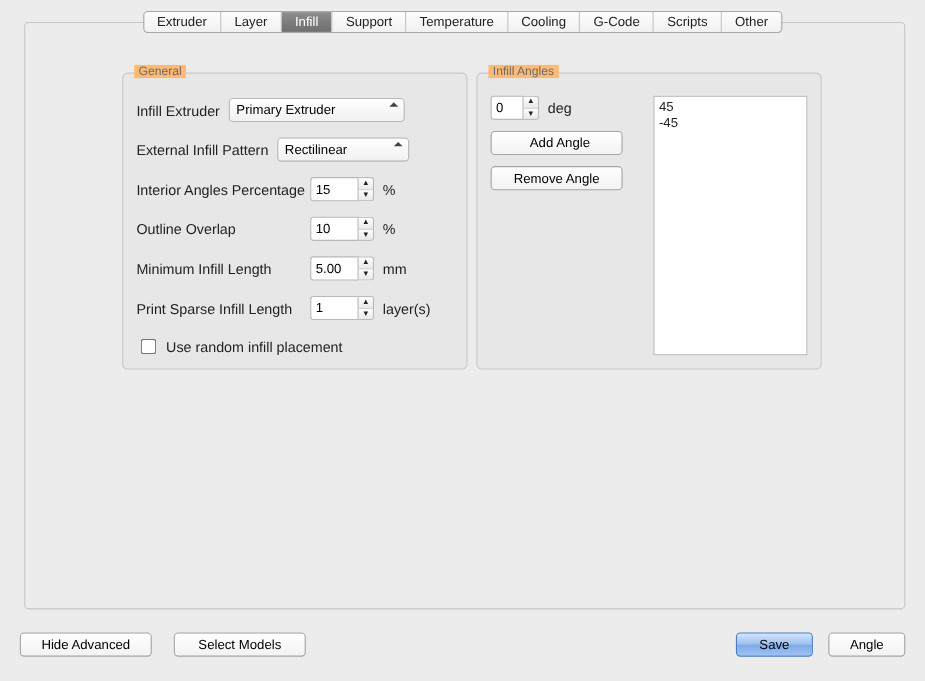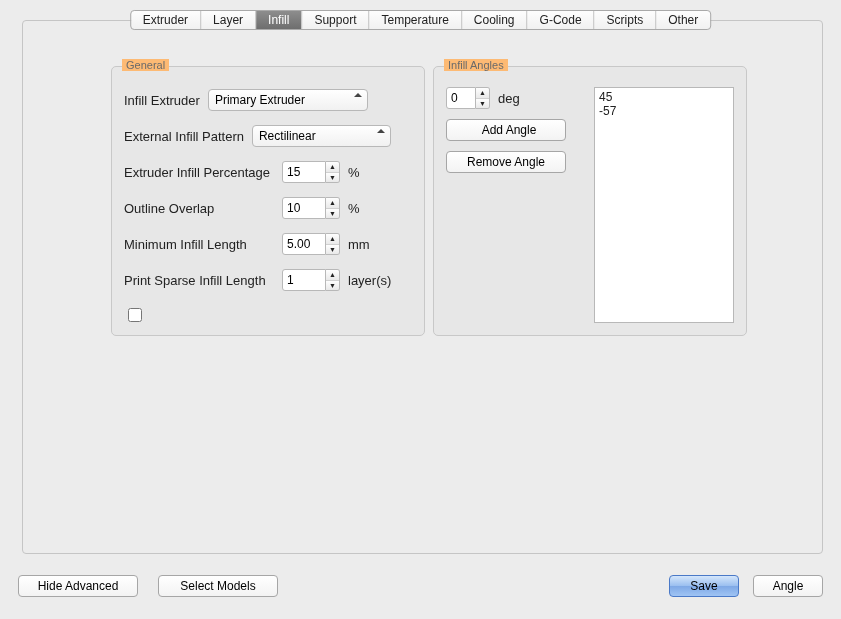--- a/index.html
+++ b/index.html
@@ -224,28 +224,28 @@
       <span class="select-wrap">
         <select class="drop" style="width:160px;">
           <option>Primary Extruder</option>
         </select>
       </span>
     </div>
 
     <div class="row">
       <span class="lbl">External Infill Pattern</span>
       <span class="select-wrap">
-        <select class="drop" style="width:139px;">
+        <select class="drop" style="width:120px;">
           <option>Rectilinear</option>
         </select>
       </span>
     </div>
 
     <div class="row">
-      <span class="lbl" style="width:150px;">Extruder Infill Percentage</span>
+      <span class="lbl" style="width:150px;">Interior Angles Percentage</span>
       <span class="numfield">
         <input value="15" style="">
         <span class="spinners">
             <div>▲</div>
             <div>▼</div>
           </span>
       </span>
       <span class="unit">%</span>
     </div>
 
@@ -280,20 +280,21 @@
         <span class="spinners">
             <div>▲</div>
             <div>▼</div>
           </span>
       </span>
       <span class="unit">layer(s)</span>
     </div>
 
     <div class="chk">
       <input type="checkbox" style="">
+      <span>Use random infill placement</span>
     </div>
   </div>
 
   <div class="groupbox group-angles">
     <div class="legend">Infill Angles</div>
 
     <div class="angle-col">
       <div class="angle-input-row">
         <span class="numfield" style="">
           <input style="width: 30px;" value="0">
@@ -303,21 +304,21 @@
             </span>
         </span>
         <span class="unit">deg</span>
       </div>
       <button class="mac-btn" style="width:120px;padding-left:20px;">Add Angle</button>
       <button class="mac-btn" style="width:120px;">Remove Angle</button>
     </div>
 
     <div class="angles-list">
       <div>45</div>
-      <div>-57</div>
+      <div>-45</div>
     </div>
   </div>
 </div>
 
 <div class="tabbar">
   <div class="tab">Extruder</div>
   <div class="tab">Layer</div>
   <div class="tab selected">Infill</div>
   <div class="tab">Support</div>
   <div class="tab">Temperature</div>

